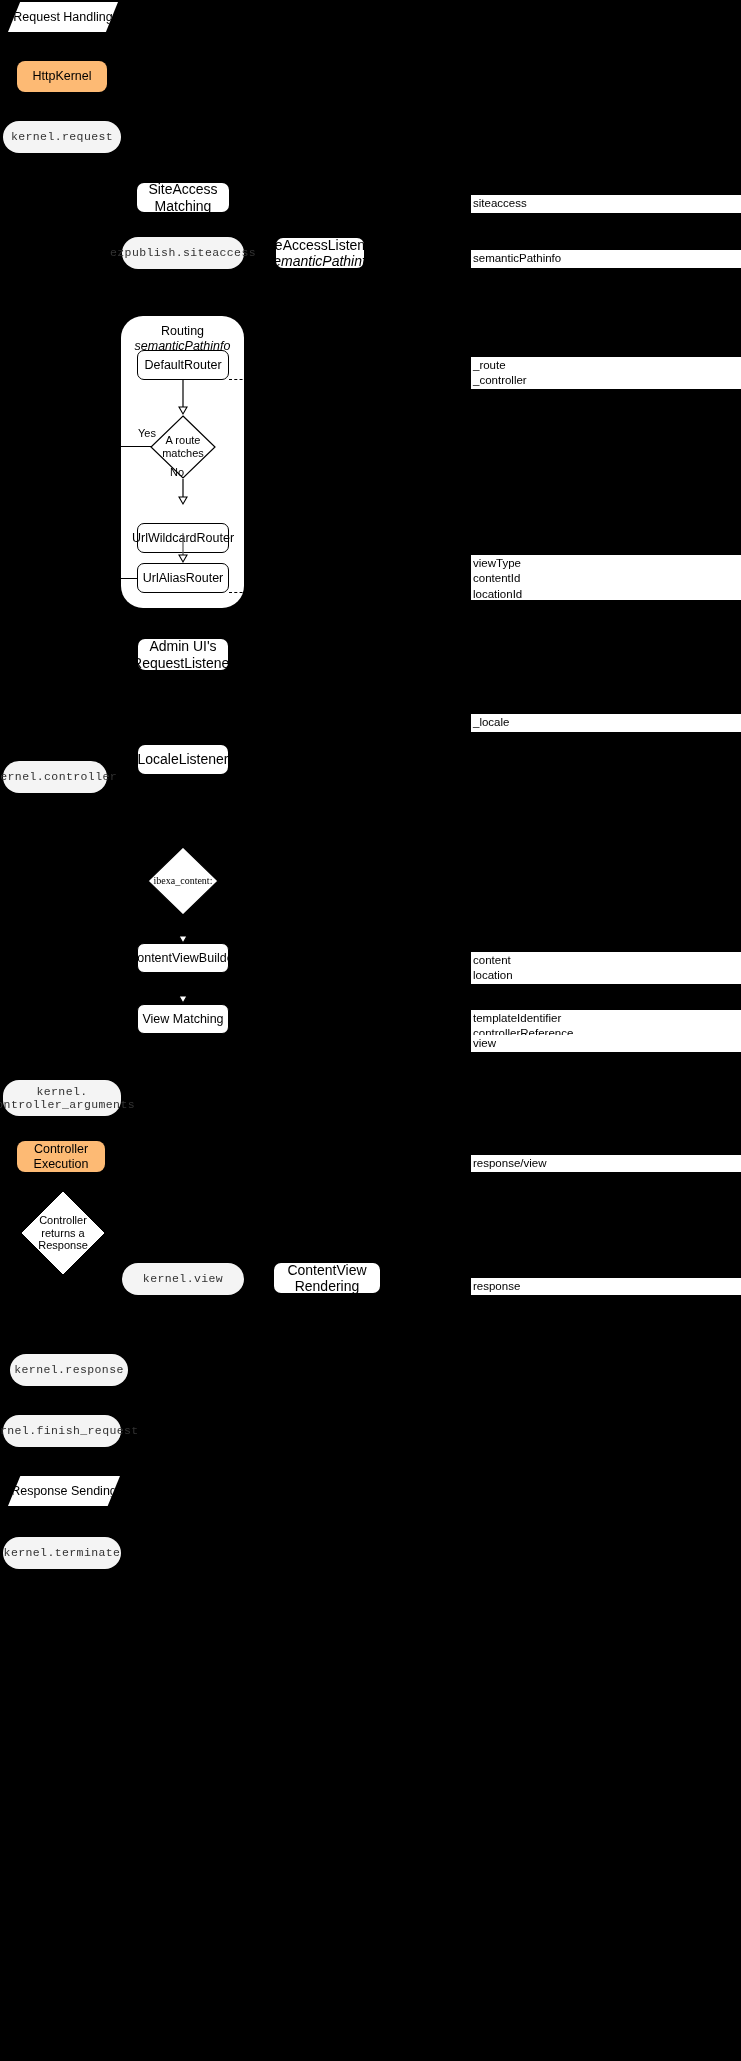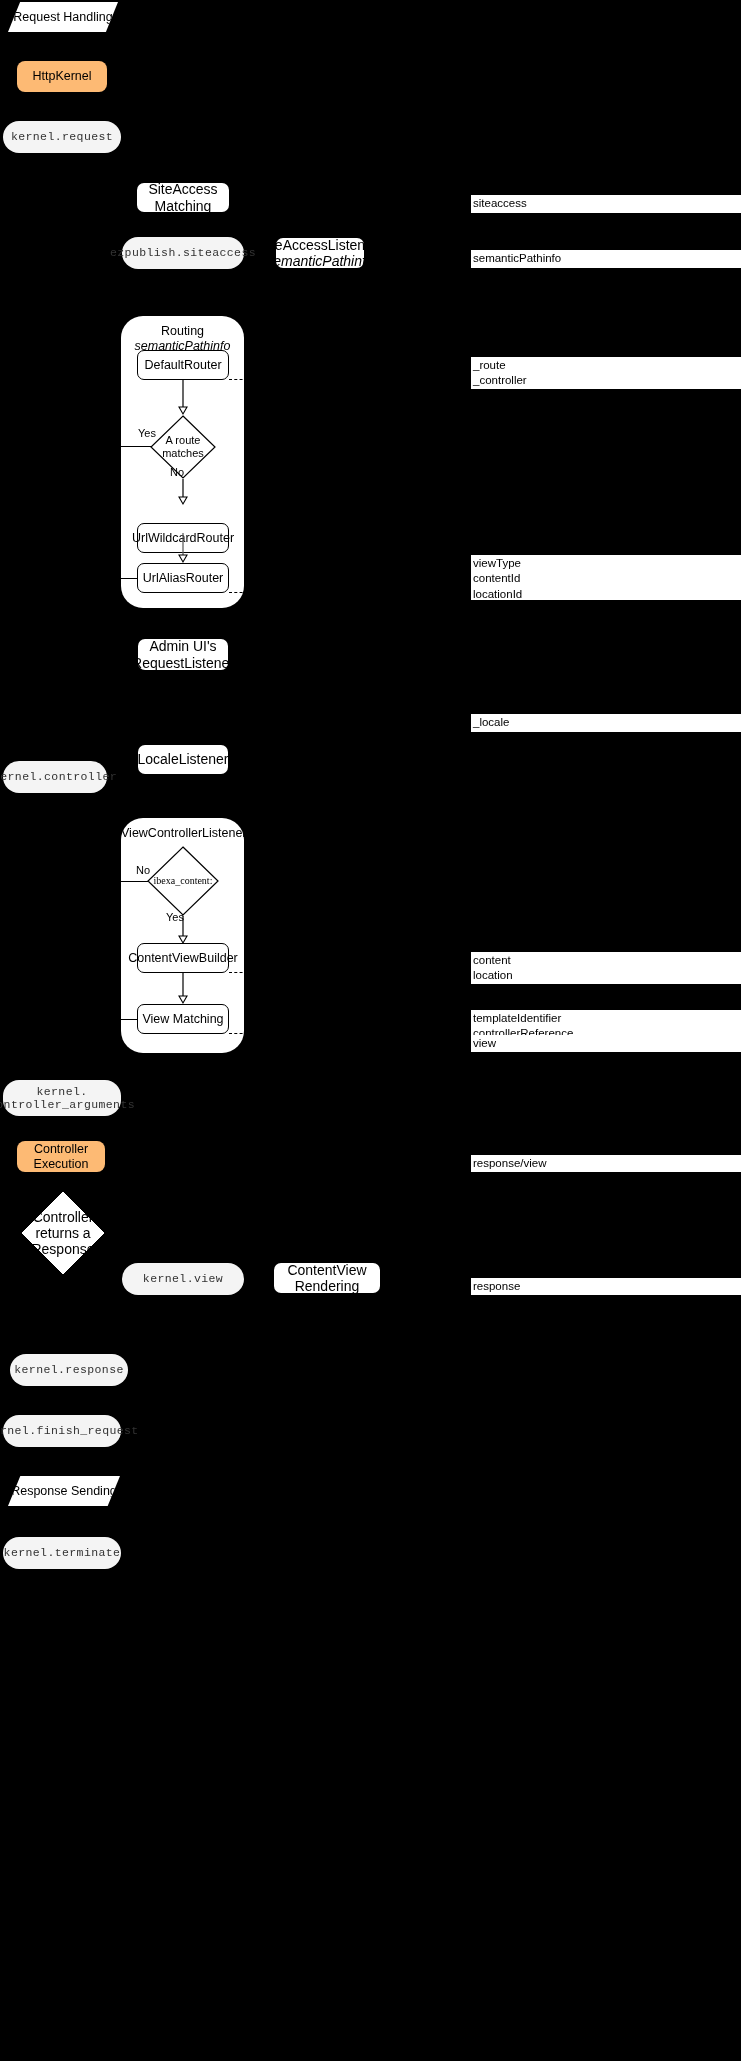--- a/index.html
+++ b/index.html
@@ -148,23 +148,20 @@
     <span>LocaleListener</span>
   </div>
   <div class="attr" style="left:471px;top:714px;width:280px;height:18px;">
     <div>_locale</div>
   </div>
 
   <div class="node event" style="left:3px;top:761px;width:104px;height:32px;">
     <span>kernel.controller</span>
   </div>
 
-  <div class="group" style="position:absolute;left:121px;top:818px;width:123px;height:235px;">
-    <div class="group-title">ViewControllerListener</div>
-  </div>
 
   <div class="diamond" style="left:147px;top:846px;width:72px;height:70px;">
     <svg width="72" height="70" viewBox="0 0 72 70">
       <polygon points="36,1 71,35 36,69 1,35" fill="#fff" stroke="#000" stroke-width="1.2"></polygon>
     </svg>
   </div>
   <div class="node" style="left:147px;top:846px;width:72px;height:70px;font-size:10px;font-family:'Liberation Serif',serif;">
     <span>ibexa_content:</span>
   </div>
   <div class="dlabel" style="left:136px;top:864px;">No</div>
@@ -215,21 +212,21 @@
   </div>
   <div class="attr" style="left:471px;top:1155px;width:280px;height:17px;">
     <div>response/view</div>
   </div>
 
   <div class="diamond" style="left:22px;top:1192px;width:82px;height:82px;">
     <svg width="82" height="82" viewBox="0 0 82 82">
       <polygon points="41,0 82,41 41,82 0,41" fill="#fff" stroke="#fff" stroke-width="1"></polygon>
     </svg>
   </div>
-  <div class="node" style="left:22px;top:1192px;width:82px;height:82px;flex-direction:column;font-size:14px;">
+  <div class="node" style="left:22px;top:1192px;width:82px;height:82px;flex-direction:column;font-size:11px;">
     <span>Controller</span>
     <span>returns a</span>
     <span>Response</span>
   </div>
 
   <div class="node event" style="left:122px;top:1263px;width:122px;height:32px;">
     <span>kernel.view</span>
   </div>
 
   <div class="node card" style="left:274px;top:1263px;width:106px;height:30px;">

